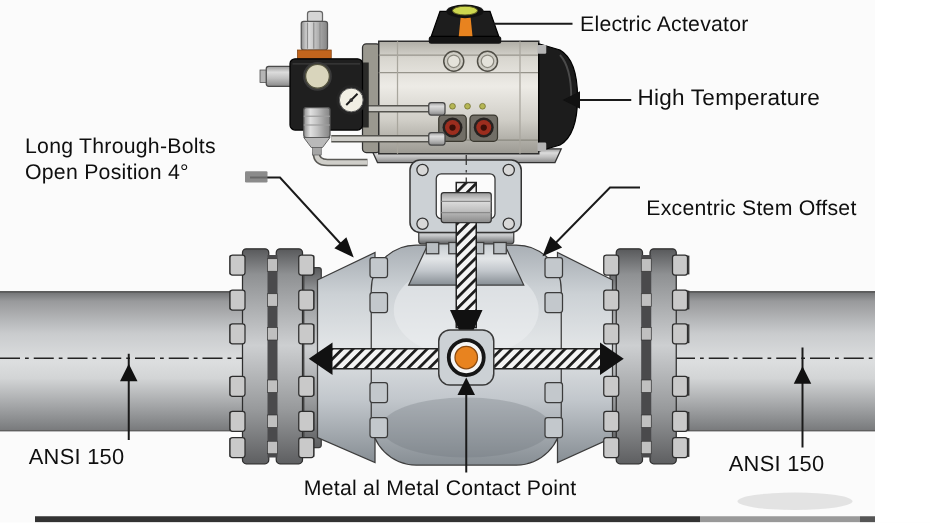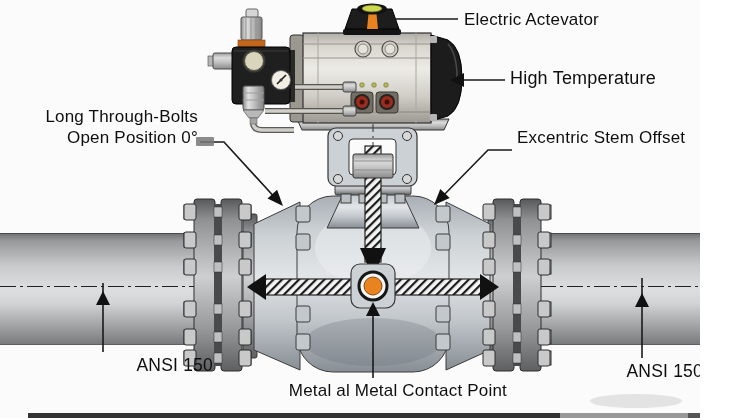--- a/index.html
+++ b/index.html
@@ -7,21 +7,21 @@
     position:relative;width:700px;height:418px;overflow:hidden;
     background:#fbfbfb;
     font-family:"Liberation Sans", sans-serif;
   }
   .stage svg{position:absolute;left:0;top:0;}
   .label{
     position:absolute;color:#0f0f0f;font-size:17px;line-height:20px;
     white-space:nowrap;letter-spacing:0.2px;
   }
   .label .ln{display:block;}
-  .c{text-align:right;}
+  .c{text-align:left;}
 </style>
 </head>
 <body>
 
 <div class="stage">
 
 <svg width="744" height="418" viewBox="0 0 744 418">
   <defs>
     <linearGradient id="pipeG" x1="0" y1="0" x2="0" y2="1">
       <stop offset="0" stop-color="#6f7072"></stop>
@@ -315,24 +315,24 @@
   <div class="label" style="left:464px;top:10px;">
     <span class="ln">Electric Actevator</span>
   </div>
 
   <div class="label" style="left:510px;top:69px;font-size:18px;line-height:19px;">
     <span class="ln">High Temperature</span>
   </div>
 
   <div class="label c" style="left:20px;top:106px;width:178px;line-height:21px;">
     <span class="ln">Long Through-Bolts</span>
-    <span class="ln">Open Position 0°</span>
-  </div>
-
-  <div class="label" style="left:517px;top:128px;text-align:center;">
+    <span class="ln">Open Position 4°</span>
+  </div>
+
+  <div class="label" style="left:517px;top:157px;text-align:center;">
     <span class="ln">Excentric Stem Offset</span>
   </div>
 
   <div class="label c" style="left:23px;top:354px;width:190px;line-height:22px;font-size:17.5px;">
     <span class="ln">ANSI 150</span>
   </div>
 
   <div class="label c" style="left:583px;top:361px;width:120px;font-size:17.5px;">
     <span class="ln">ANSI 150</span>
   </div>

